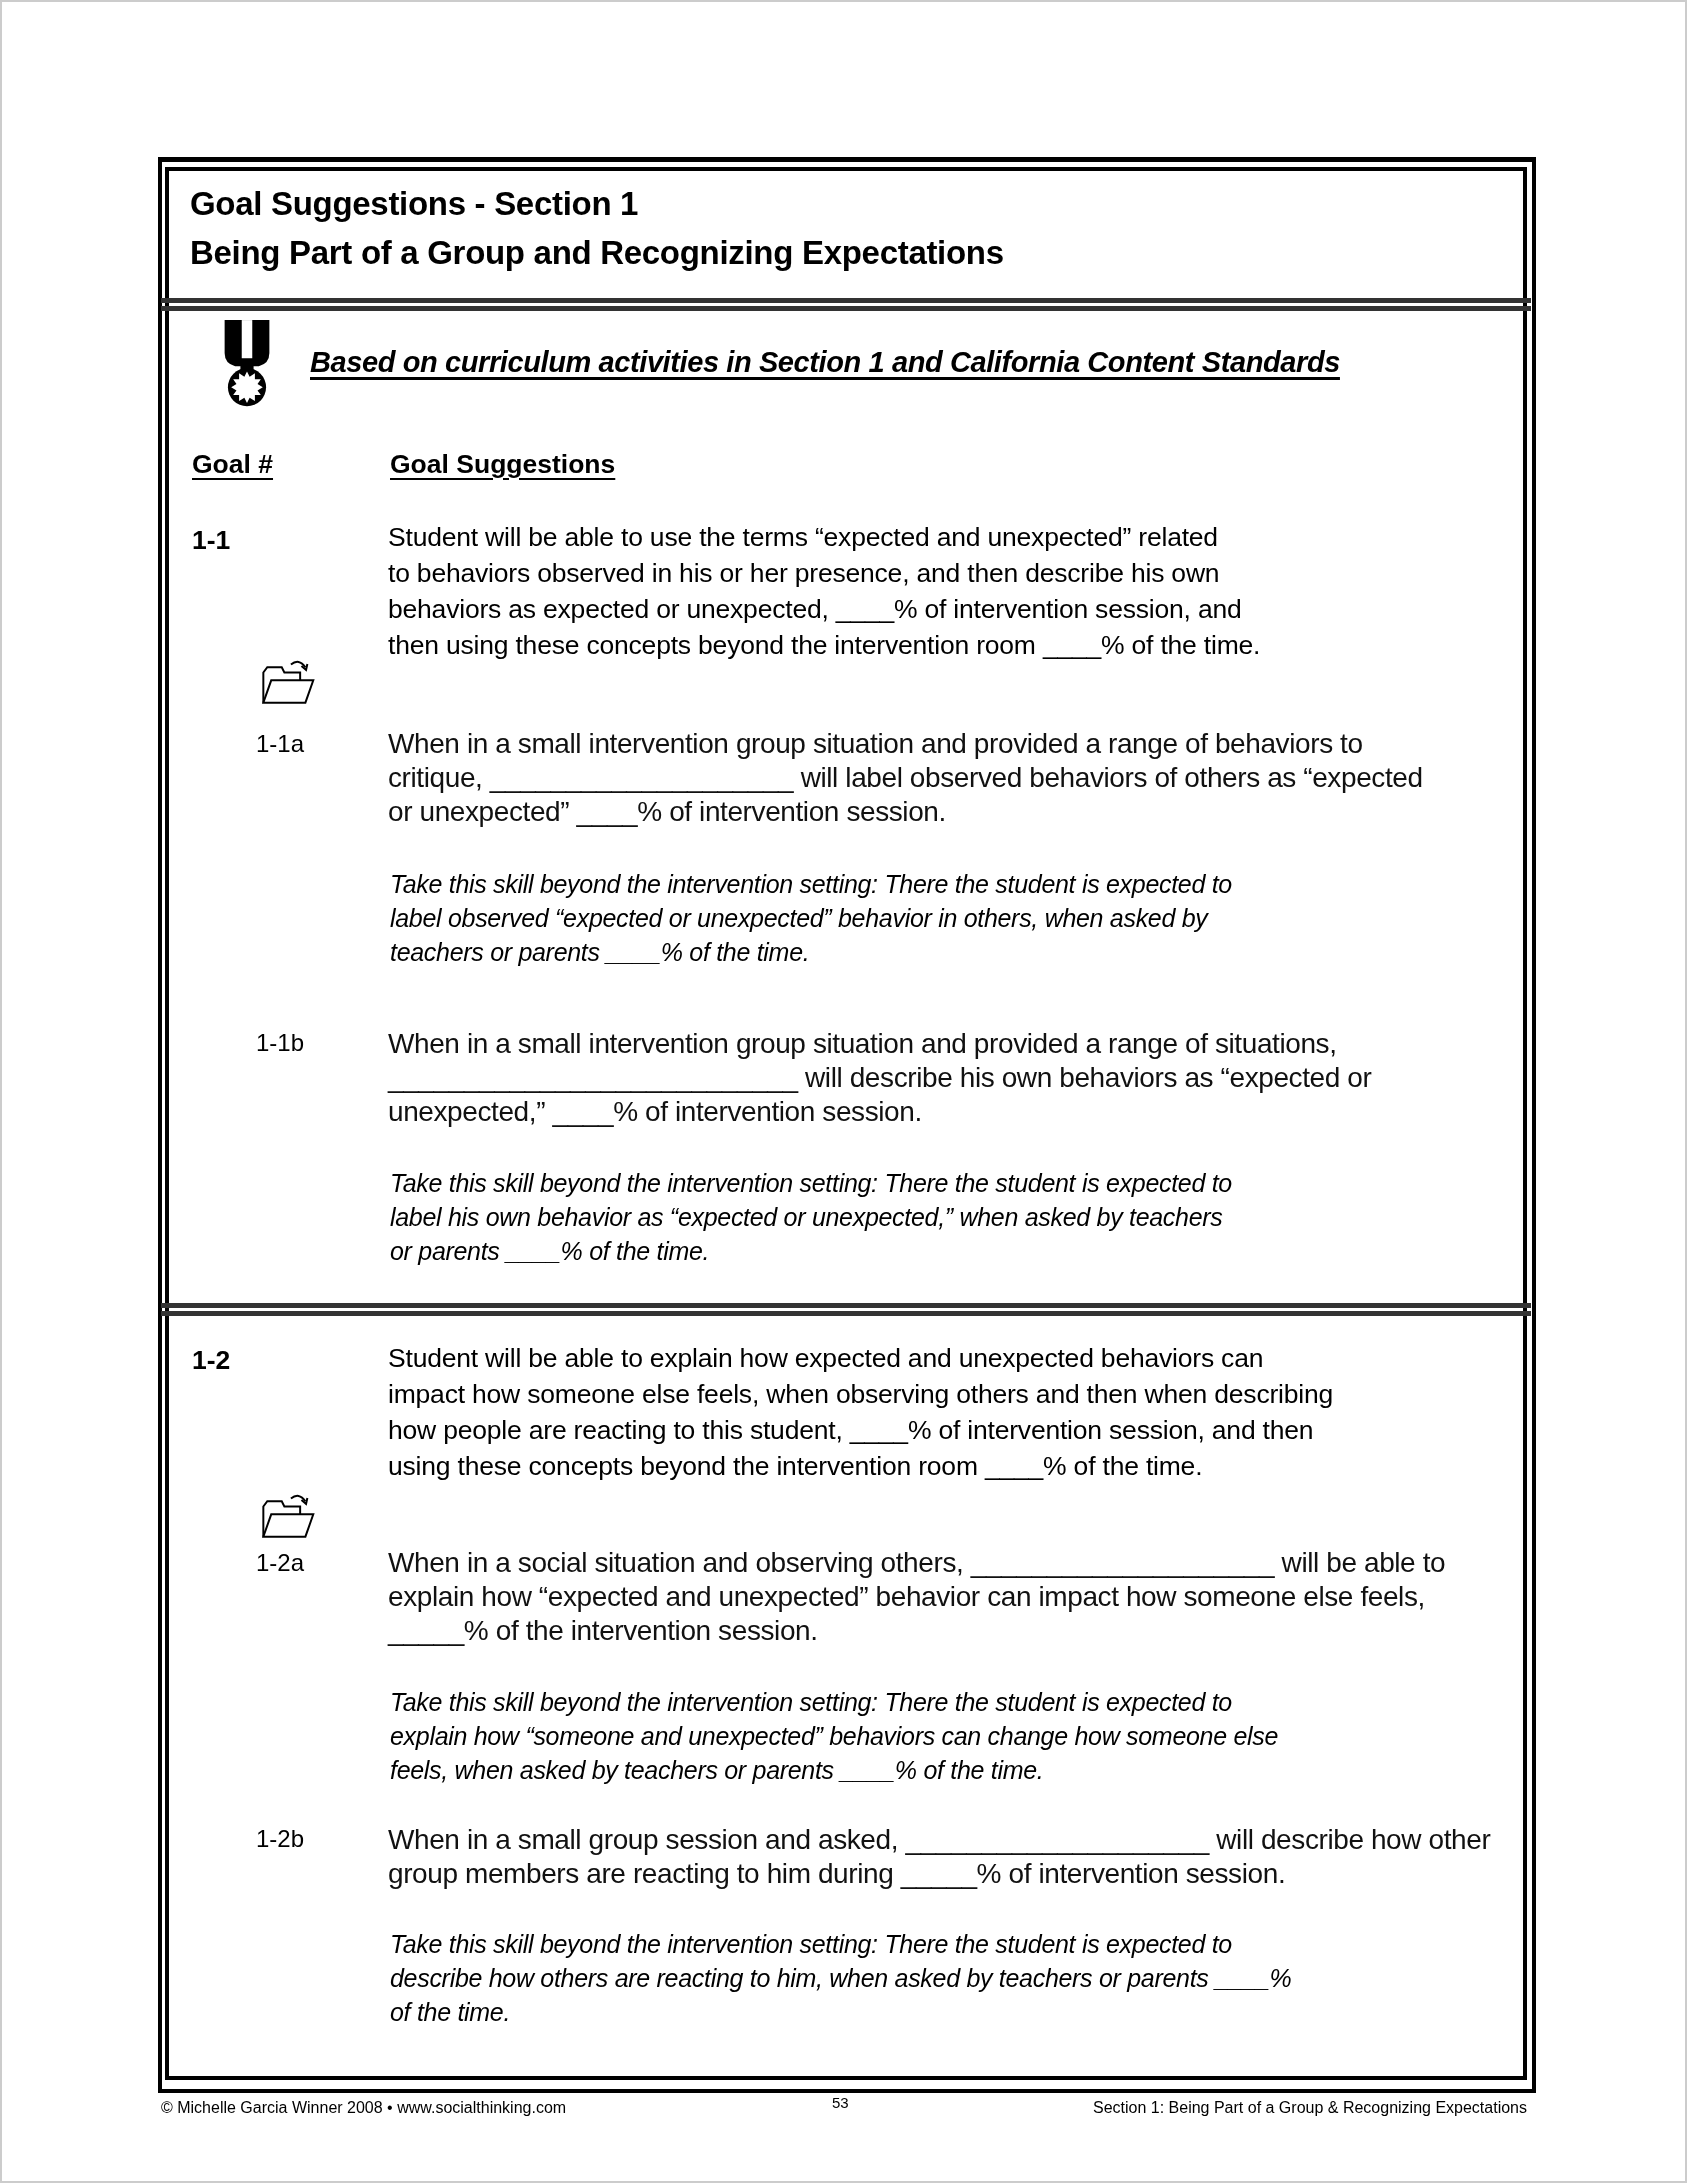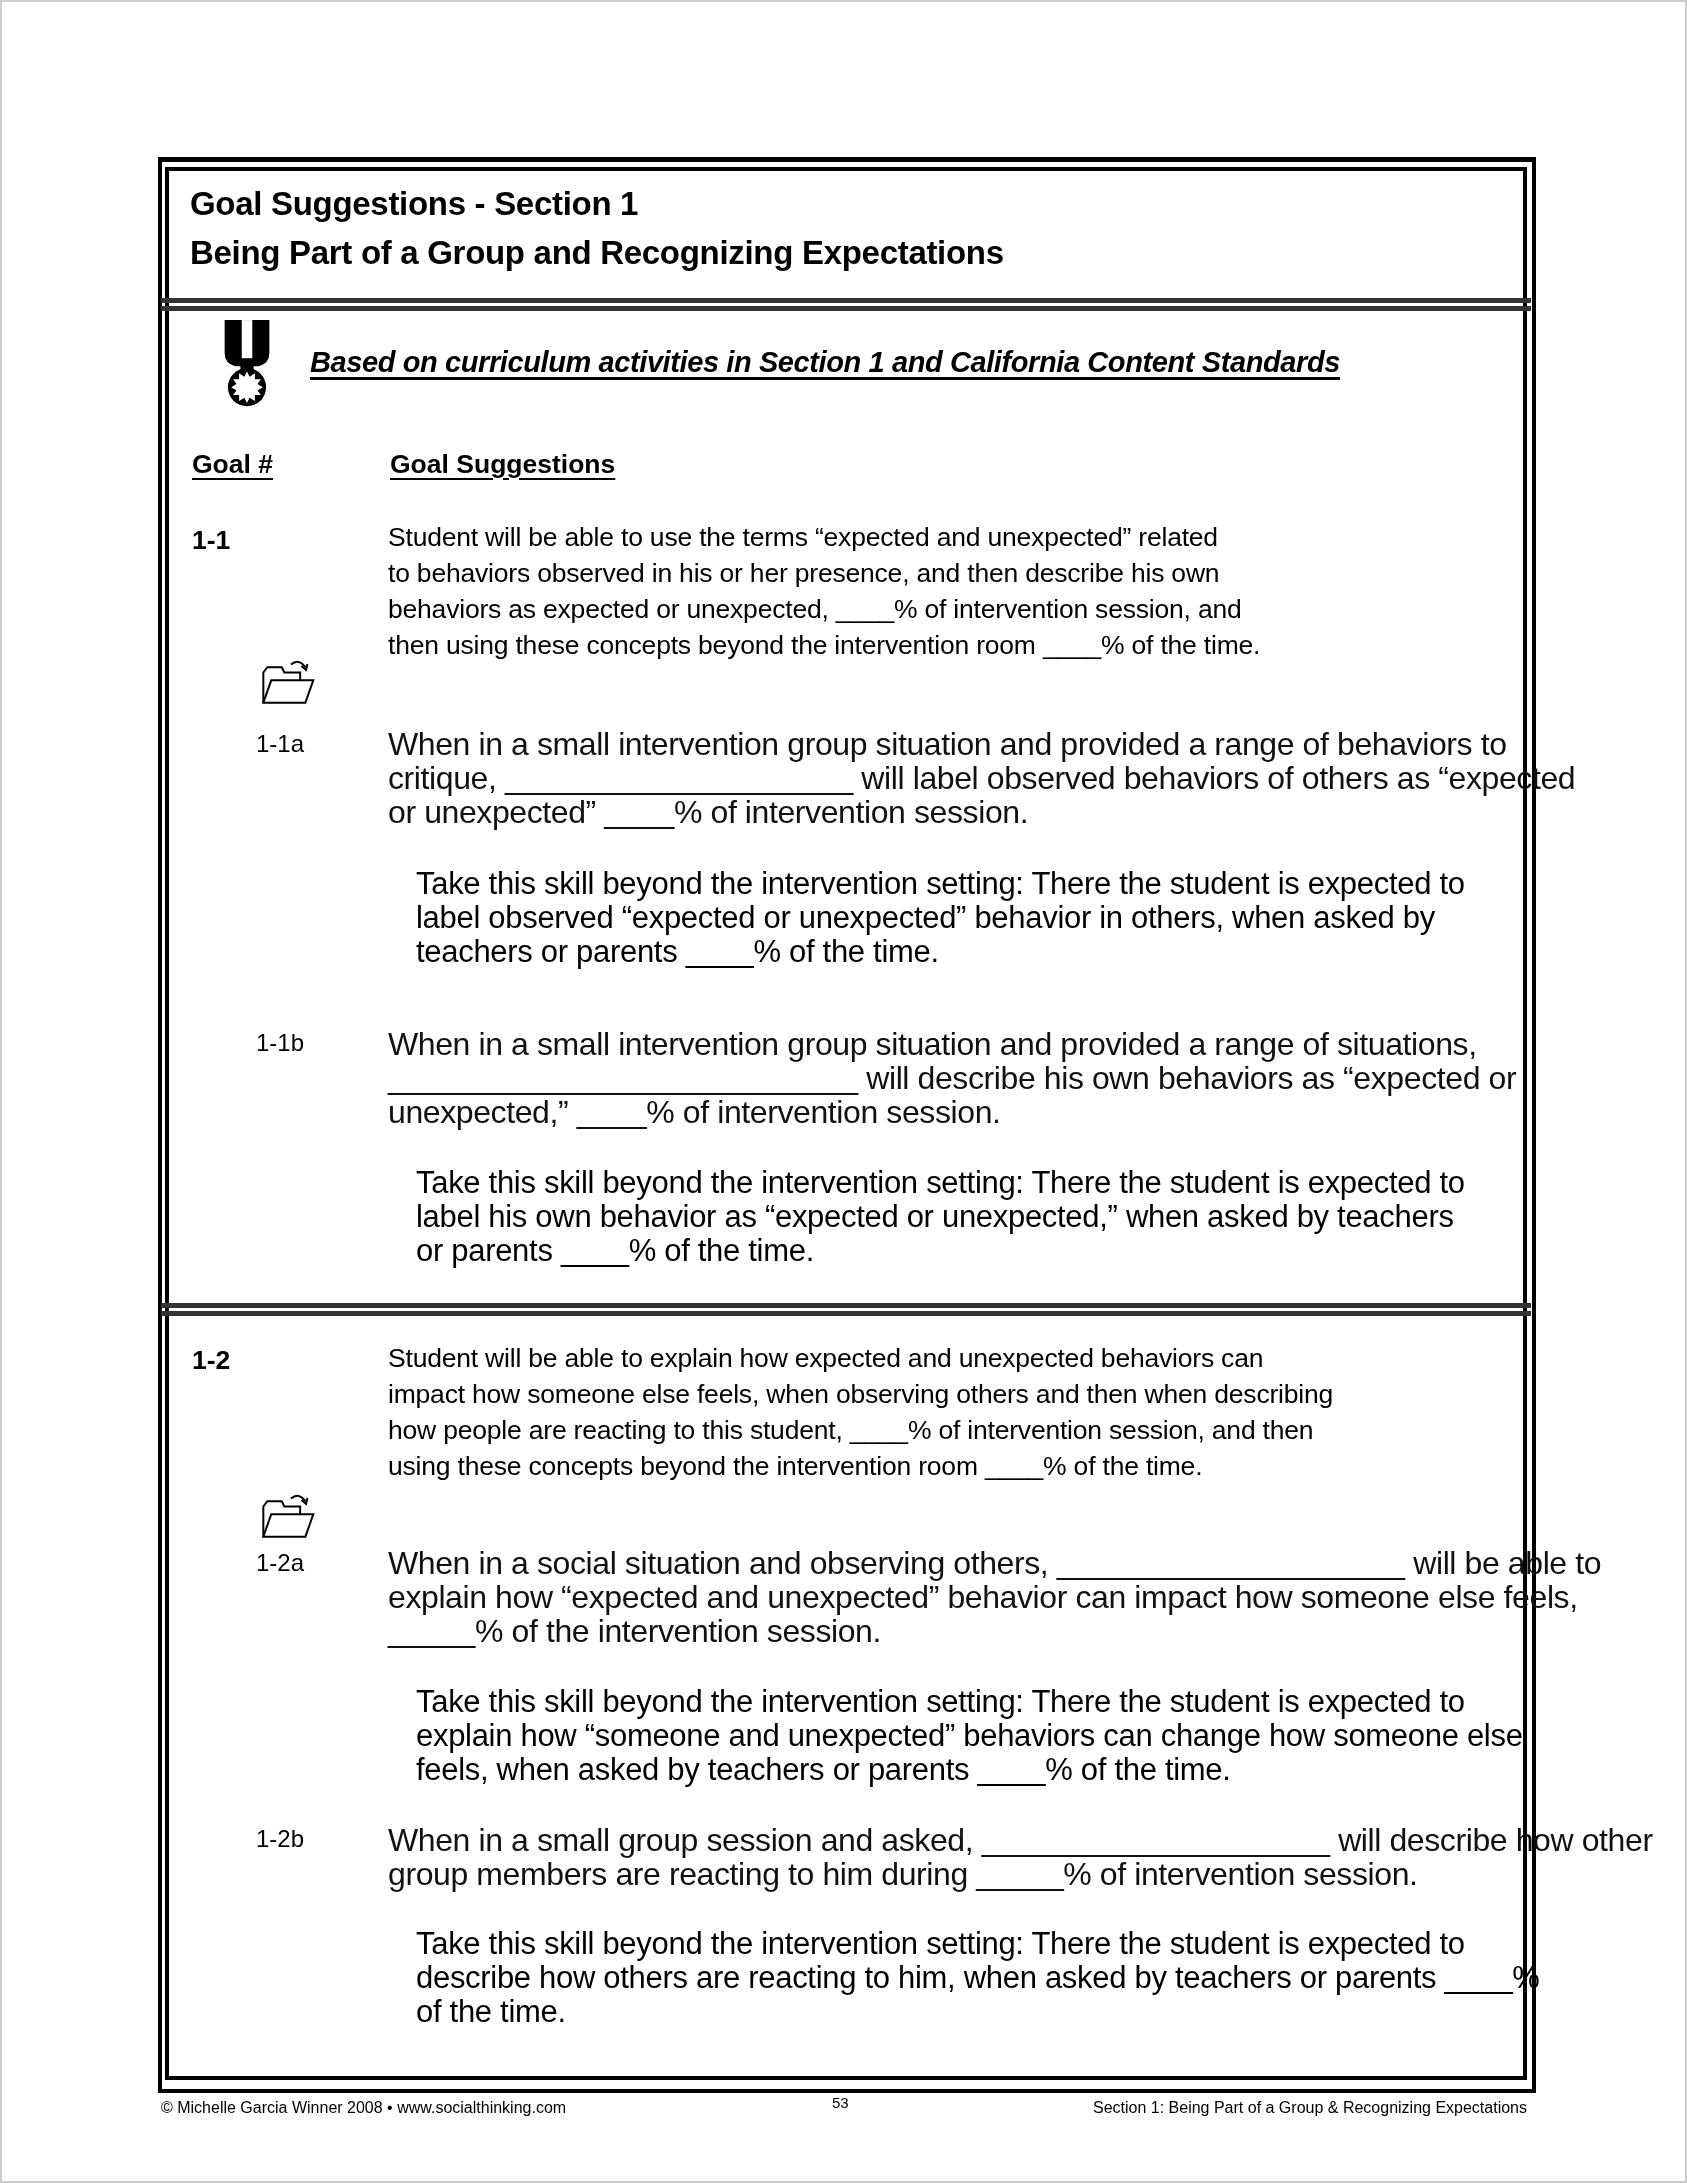--- a/index.html
+++ b/index.html
@@ -14,22 +14,22 @@
     border-left: 4px solid #000; border-right: 4px solid #000; border-top: 4.6px solid #000; border-bottom: 4.6px solid #000; box-sizing: content-box; }
   .divider-bar { position: absolute; left: 159px; width: 1370px; height: 4.6px; background: #333333; }
   .title { position: absolute; left: 188px; font-weight: bold; font-size: 33px; line-height: 1; letter-spacing: -0.3px; white-space: nowrap; }
   .subtitle { position: absolute; left: 308px; top: 344px; font-size: 29px; font-weight: bold; font-style: italic;
     text-decoration: underline; text-decoration-thickness: 2.6px; text-underline-offset: 5.3px; white-space: nowrap; letter-spacing: -0.4px; }
   .col-head { position: absolute; top: 447px; font-size: 26.5px; font-weight: bold; text-decoration: underline;
     text-decoration-thickness: 2px; text-underline-offset: 4.6px; white-space: nowrap; }
   .goal-num { position: absolute; left: 190px; font-size: 26.5px; font-weight: bold; white-space: nowrap; }
   .goal-text { position: absolute; left: 386px; font-size: 26.5px; line-height: 36px; white-space: nowrap; letter-spacing: -0.2px; }
   .sub-num { position: absolute; left: 254px; font-size: 24px; white-space: nowrap; text-align: center; }
-  .sub-text { position: absolute; left: 386px; font-size: 32px; line-height: 34px; white-space: nowrap; letter-spacing: -0.4px; font-weight: 300; color: #111; }
-  .beyond-text { position: absolute; left: 388px; font-size: 31px; line-height: 34px; white-space: nowrap; letter-spacing: -0.3px; margin-left: 26px; }
+  .sub-text { position: absolute; left: 386px; font-size: 28px; line-height: 34px; white-space: nowrap; letter-spacing: -0.4px; font-weight: 300; color: #111; }
+  .beyond-text { position: absolute; left: 388px; font-size: 25px; line-height: 34px; font-style: italic; white-space: nowrap; letter-spacing: -0.3px; }
   .line { display: block; }
   .icon { position: absolute; }
   .footer { position: absolute; top: 2097px; font-size: 16px; white-space: nowrap; }
   .page-num { position: absolute; top: 2092px; left: 830px; font-size: 15px; }
 </style>
 </head>
 <body>
 
 <div class="frame-outer"></div>
 <div class="frame-inner"></div>

